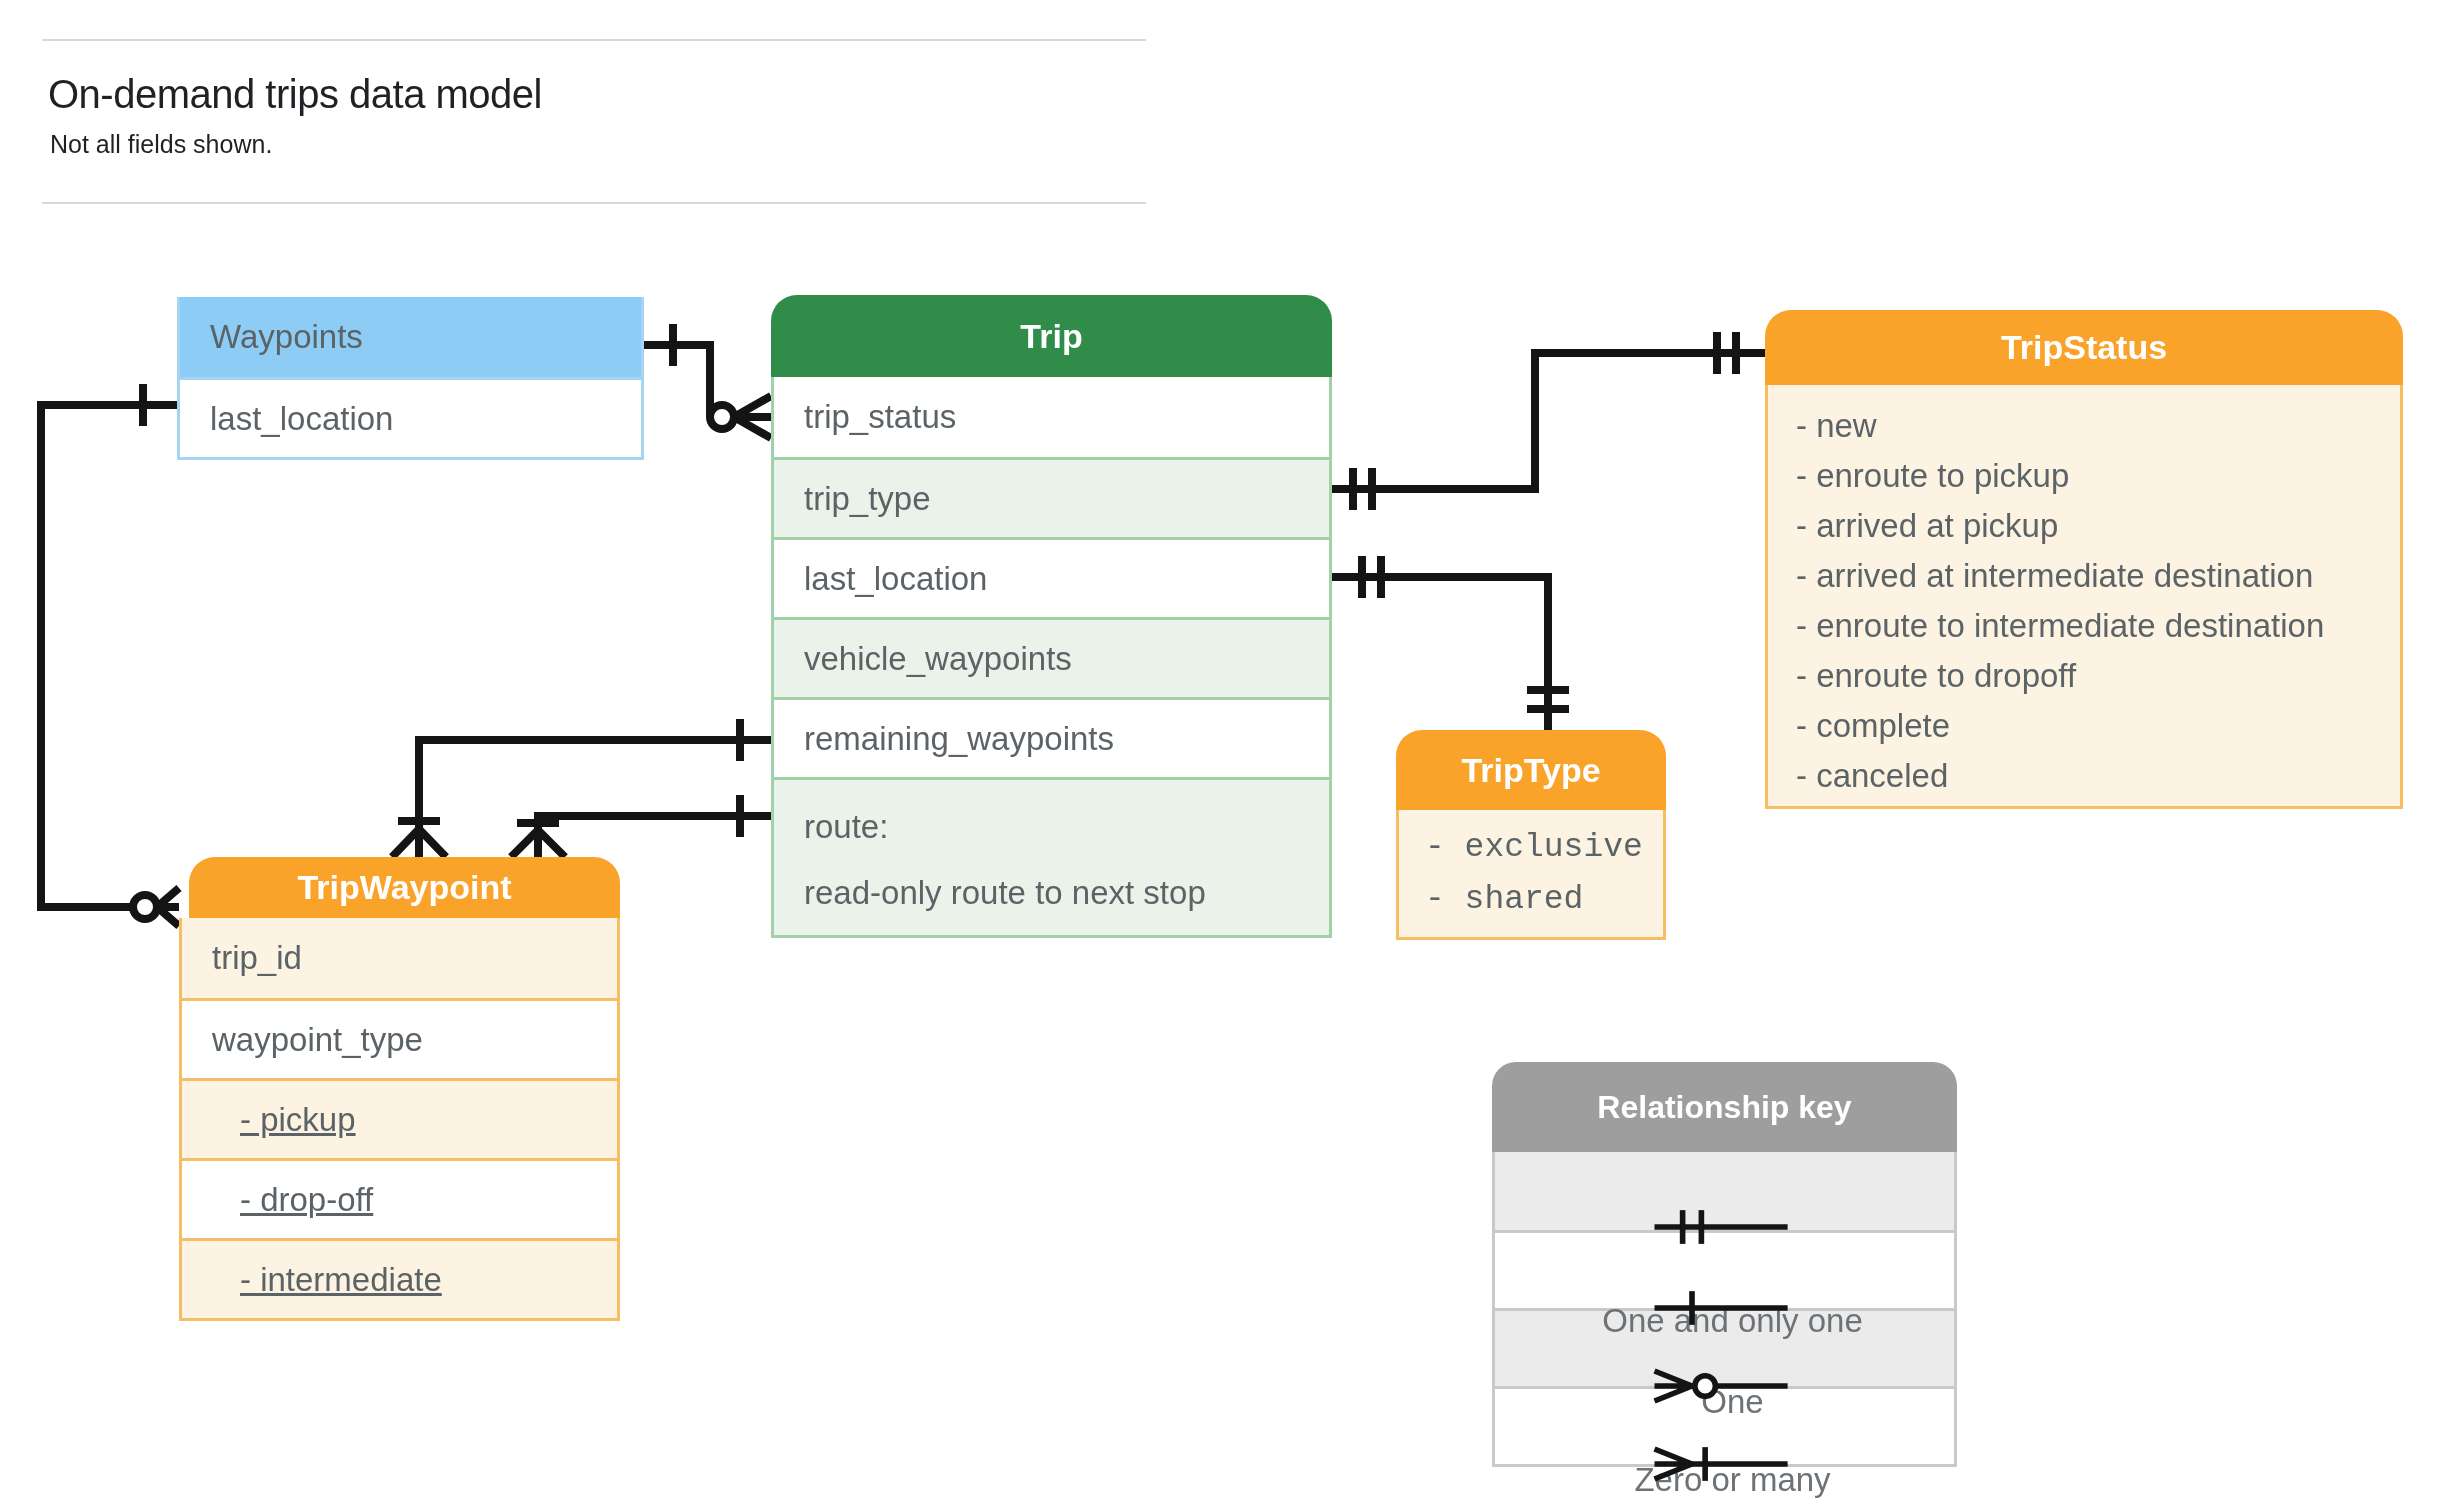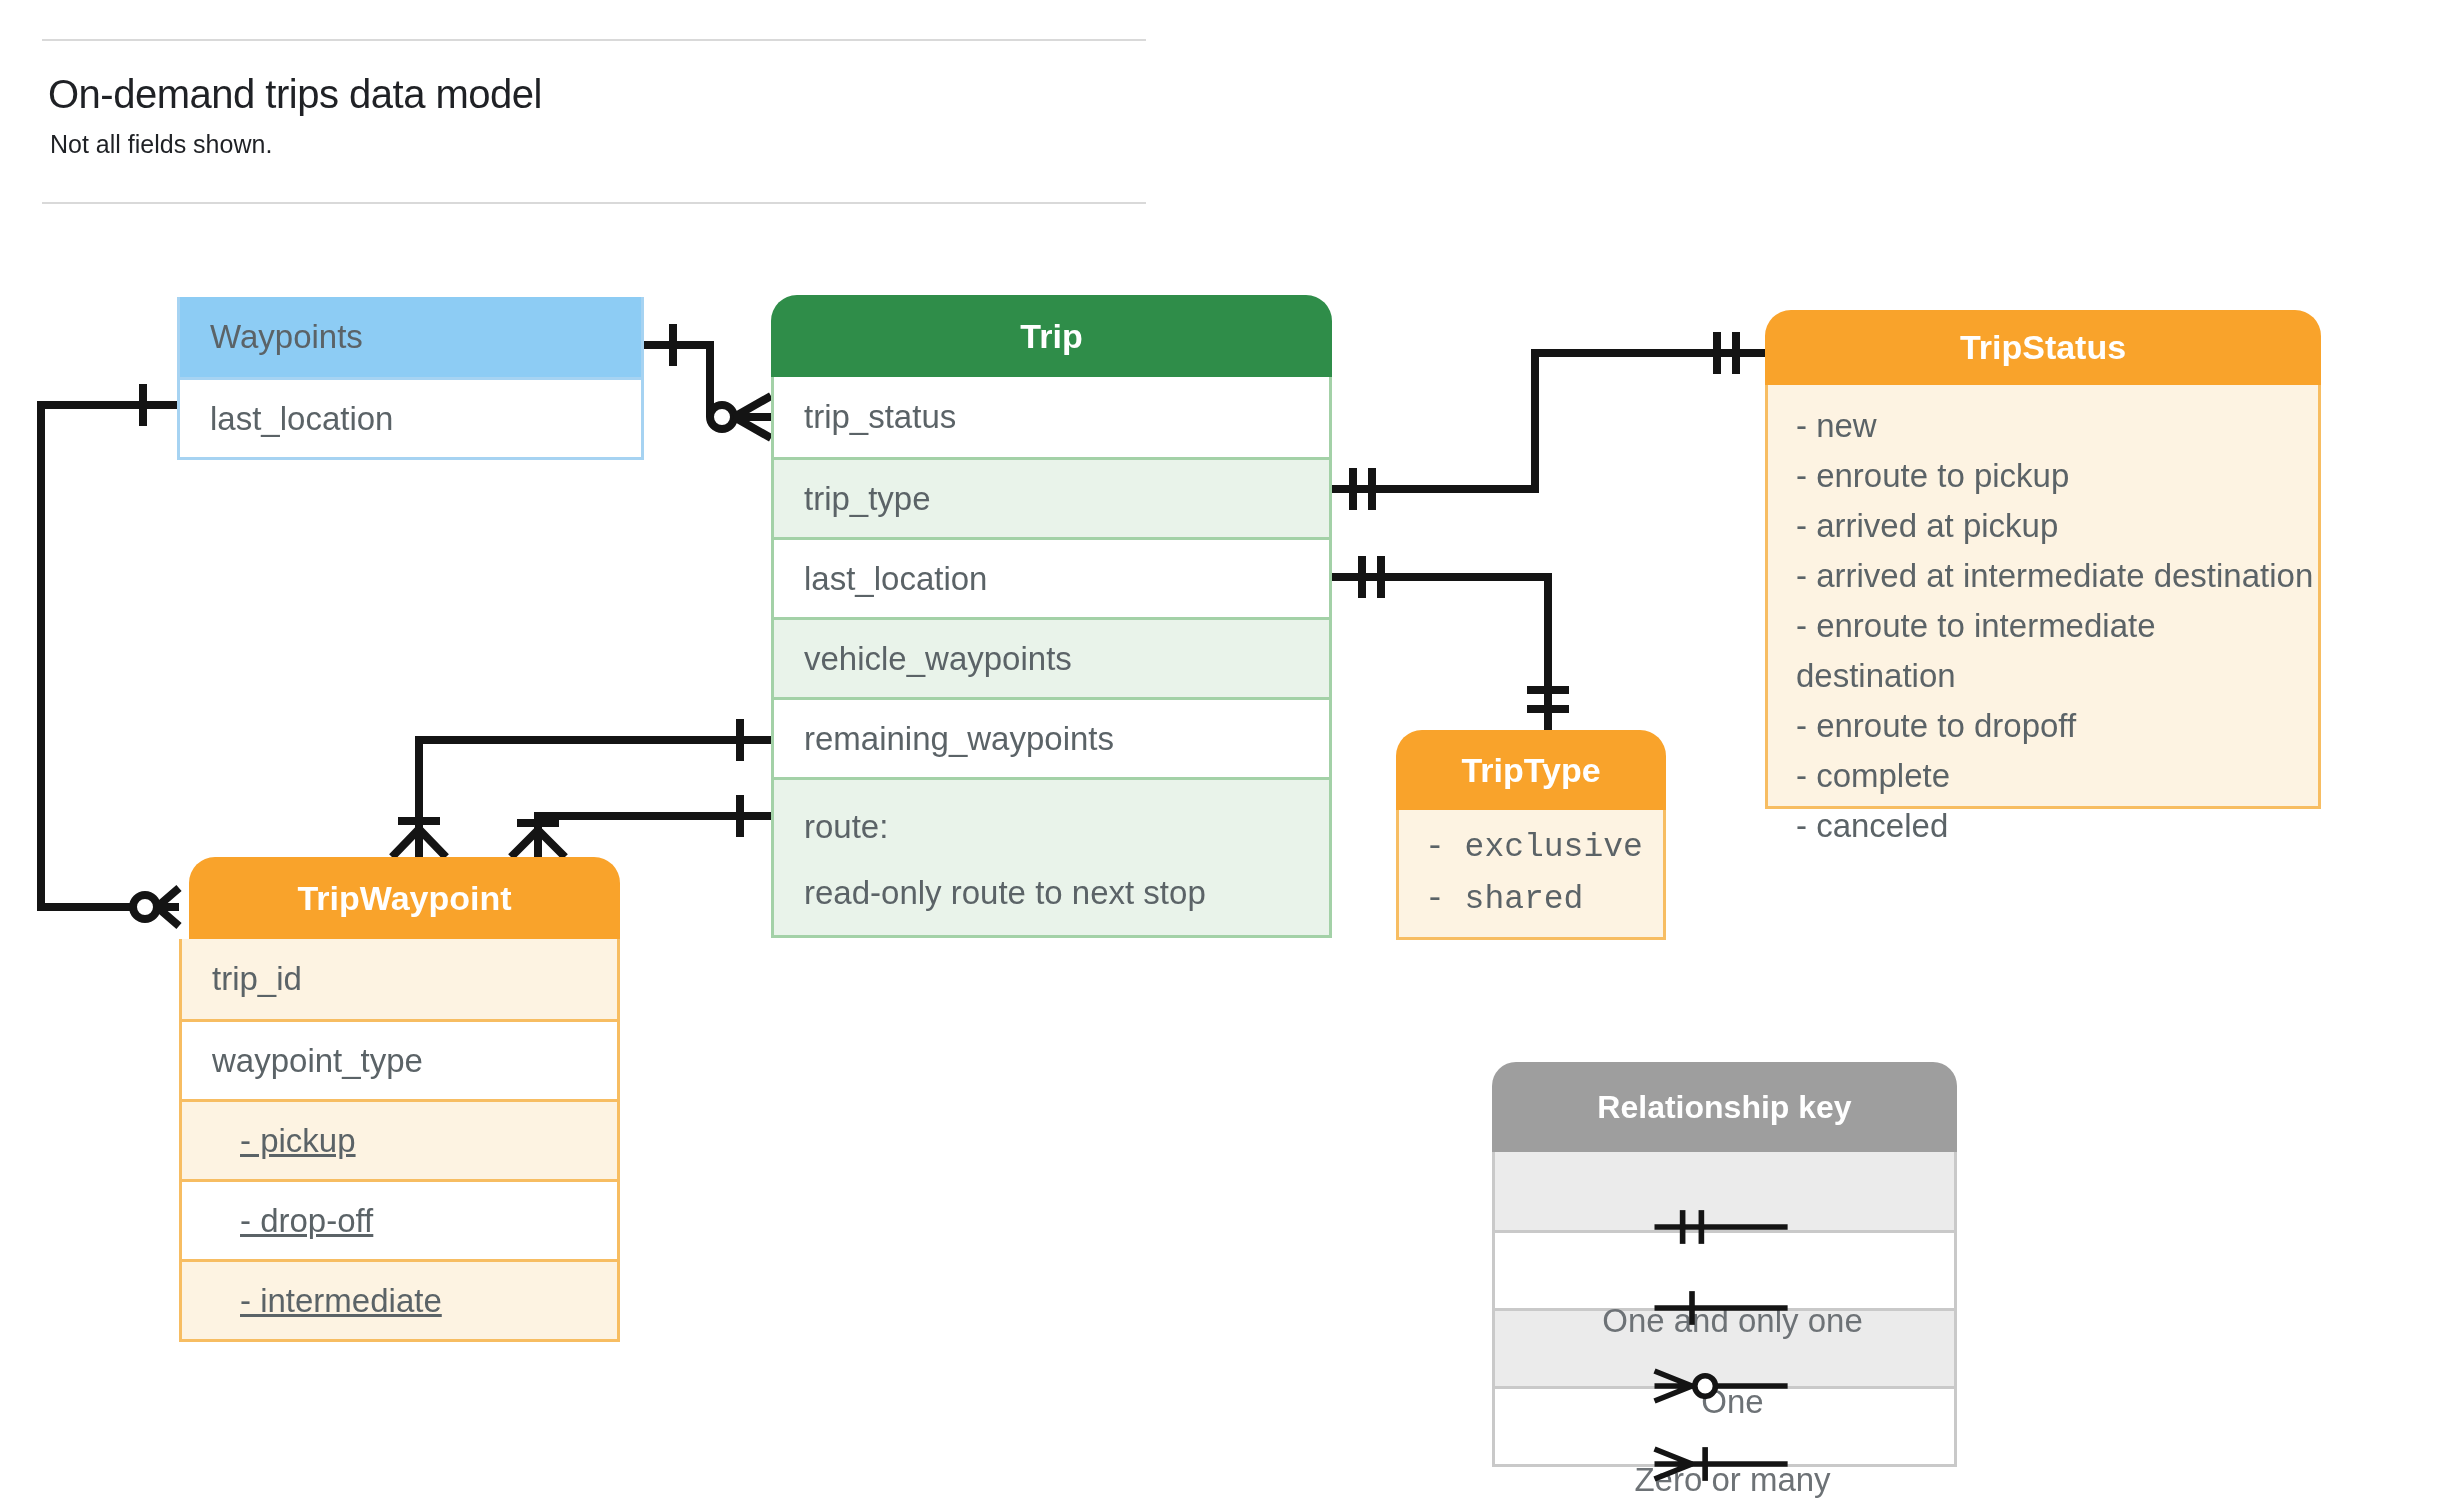--- a/index.html
+++ b/index.html
@@ -31,32 +31,32 @@
   .tbl-gray   { --hd:#9e9e9e; --bc:#c9c9c9; --alt:#ebebeb; }
   .t-head { background:var(--hd); }
 
   #t-vehicle { left:177px; top:297px; width:467px; }
   #t-vehicle .t-head { height:71px; }
 
   #t-trip { left:771px; top:295px; width:561px; }
   #t-trip .t-head { height:82px; }
   #t-trip .row-route { height:158px; display:block; padding-top:14px; line-height:66px; }
 
-  #t-tripstatus { left:1765px; top:310px; width:556px; }
+  #t-tripstatus { left:1765px; top:310px; width:638px; }
   #t-tripstatus .t-head { height:75px; }
   #t-tripstatus .t-body { height:424px; padding:16px 0 0 28px; background:var(--alt); }
   #t-tripstatus .enum-line { font-size:33px; color:#5b6367; line-height:50px; }
 
   #t-triptype { left:1396px; top:730px; width:270px; }
   #t-triptype .t-head { height:80px; }
   #t-triptype .t-body { height:130px; padding:12px 0 10px 26px; background:var(--alt);font-family:Liberation Mono, monospace; }
   #t-triptype .enum-line { font-size:33px; color:#5b6367; line-height:52px; }
 
   #t-tripwaypoint { left:179px; top:857px; width:441px; }
-  #t-tripwaypoint .t-head { height:82px;margin-left:10px; }
+  #t-tripwaypoint .t-head { height:61px;margin-left:10px; }
 
   
   #legend { left:1492px; top:1062px; width:465px; }
   #legend .t-head { height:90px; font-size:32px; border-radius:24px 24px 0 0; }
   #legend .row { height:78px; padding-left:16px; font-size:33px; color:#6d7276;flex-direction:column; }
   .lg-sym { width:150px; height:44px; flex:0 0 150px; margin-right:22px; }
   .lg-sym line, .lg-sym path { stroke:#141414; stroke-width:6; fill:none; }
   .lg-sym circle { stroke:#141414; stroke-width:6; fill:#ffffff; }
 
   

